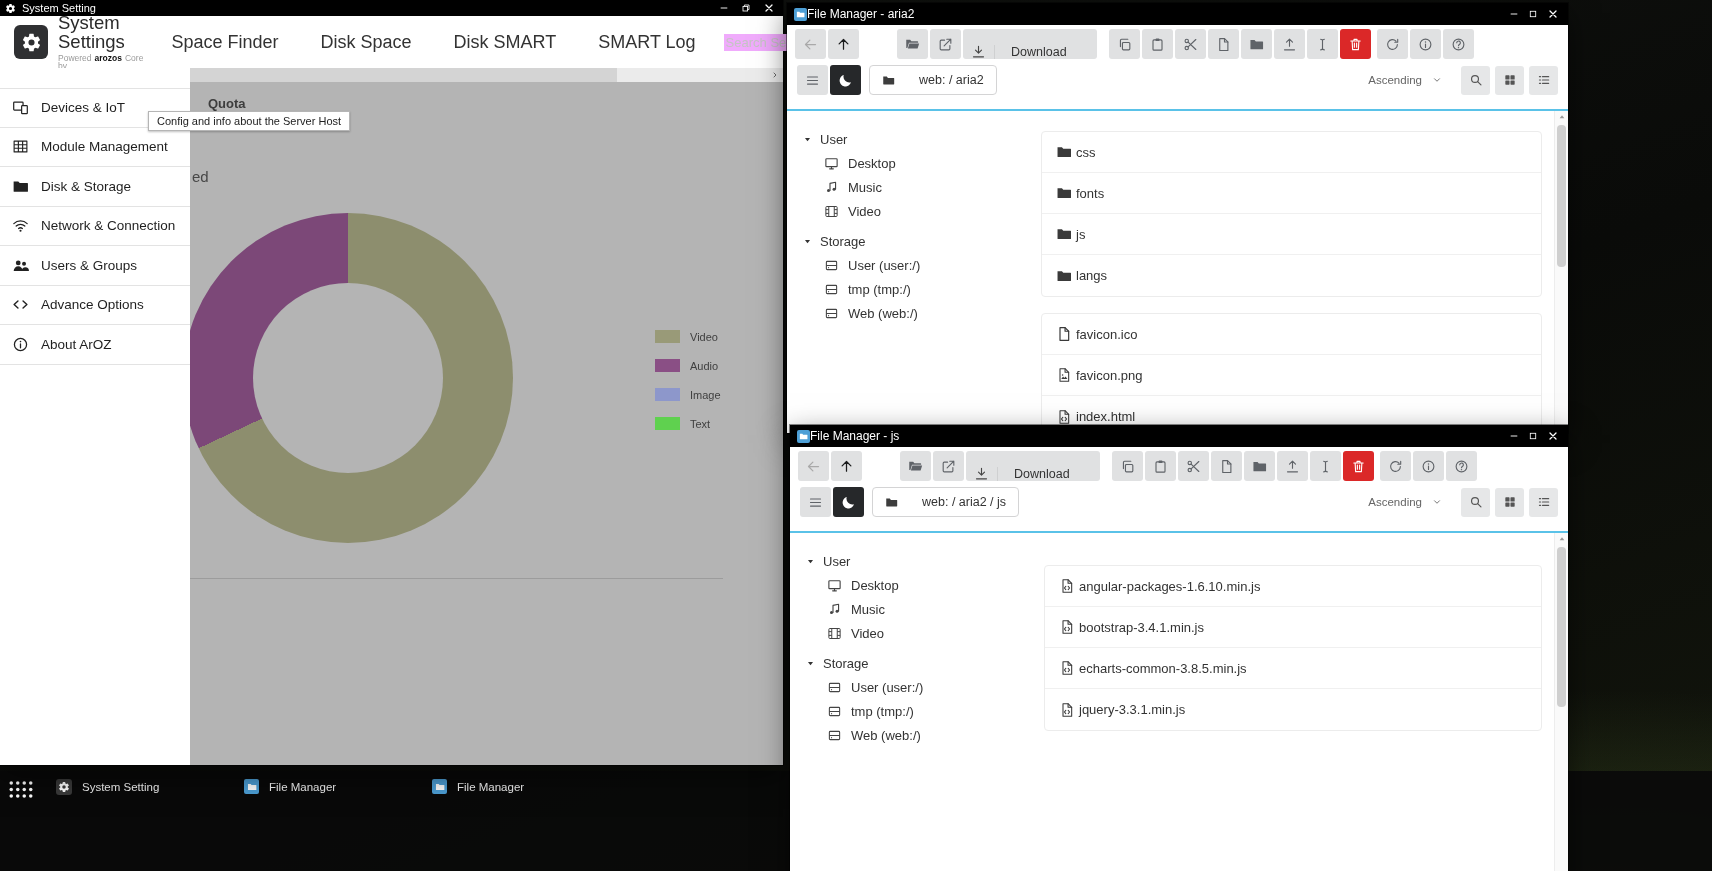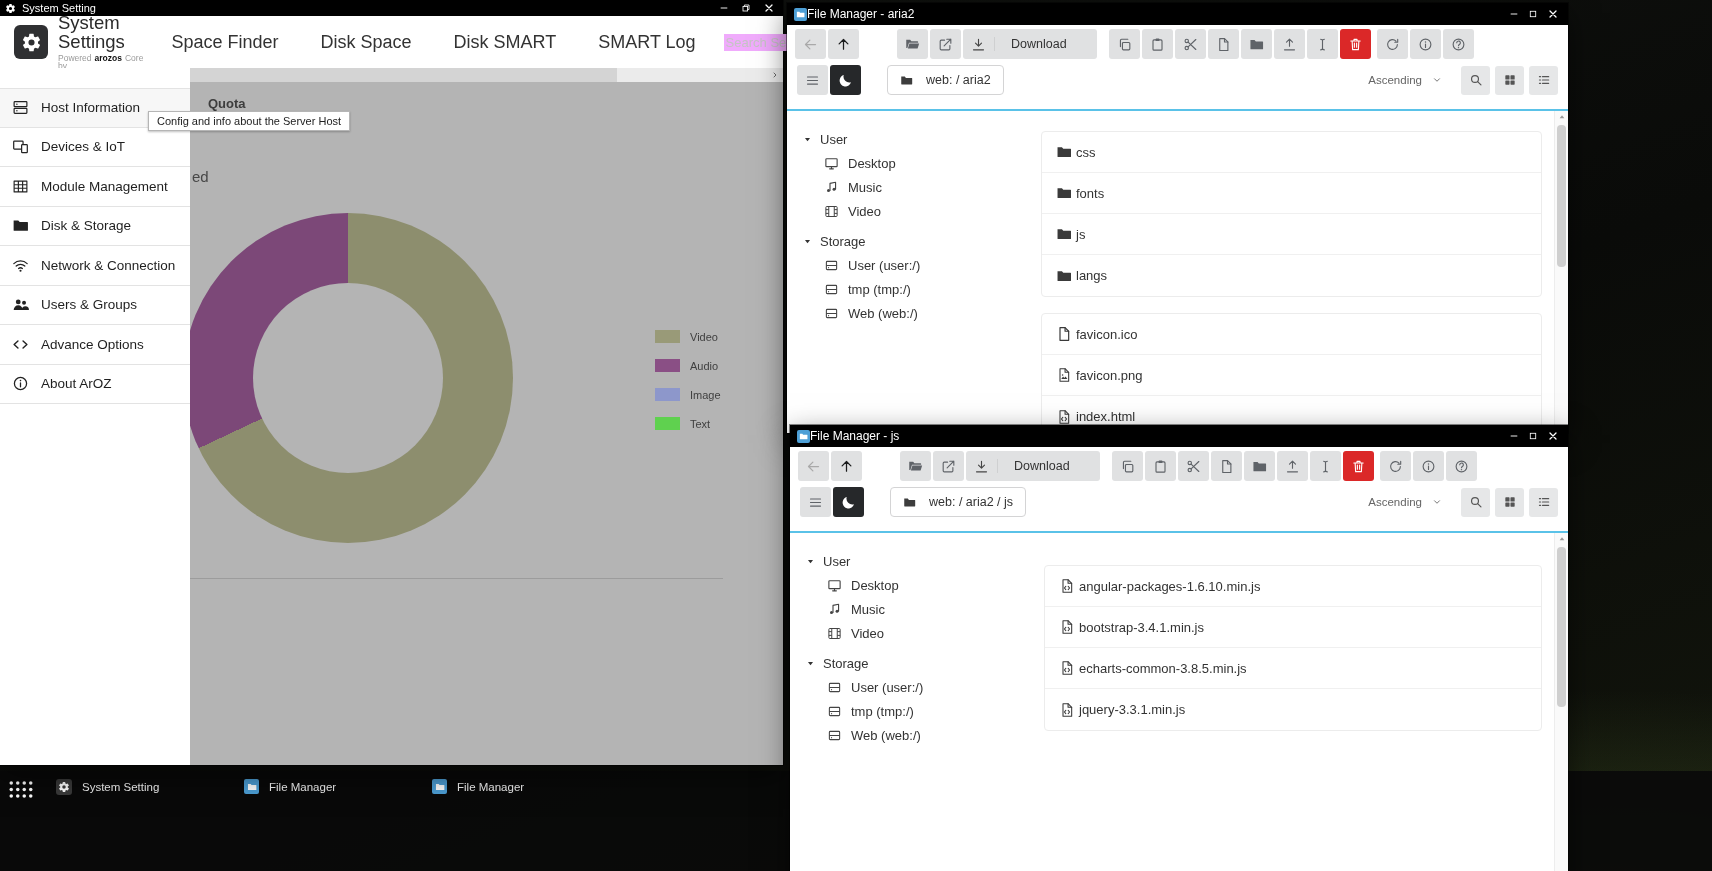--- a/index.html
+++ b/index.html
@@ -69,28 +69,28 @@
   .fm-ico svg{width:9px;height:9px;color:#fff;}
   .row1{display:flex;align-items:center;height:38px;box-sizing:border-box;padding:4px 8px;background:#fff;}
   .tbtn{width:31px;height:30px;border-radius:3px;background:#e0e1e2;color:#5f6368;display:flex;
     align-items:center;justify-content:center;margin-right:2px;flex:none;cursor:default;}
   .tbtn svg{width:15px;height:15px;}
   .tbtn.dark{color:#1b1c1d;}
   .tbtn.dim{color:#a9a9a9;}
   .tbtn.red{background:#db2828;color:#fff;}
   .tbtn.black{background:#26282a;color:#fff;}
   .g36{width:36px;flex:none;} .g10{width:10px;flex:none;} .g4{width:4px;flex:none;}
-  .dl{display:flex;align-items:center;background:#e0e1e2;border-radius:3px;height:30px;margin-right:2px;flex:none;}
+  .dl{display:flex;align-items:flex-end;background:#e0e1e2;border-radius:3px;height:30px;margin-right:2px;flex:none;}
   .dl .ic{width:31px;display:flex;align-items:center;justify-content:center;color:#454545;}
   .dl .ic svg{width:15px;height:15px;}
   .dl .lb{padding:0 30px 0 16px;font-size:12.5px;color:#333;border-left:1px solid #cfd0d1;
     display:flex;align-items:center;}
   .row2{display:flex;align-items:center;height:34px;box-sizing:border-box;padding:0 10px;background:#fff;}
-  .crumb{display:flex;align-items:center;gap:13px;border:1px solid #d4d4d5;border-radius:4px;height:30px;
-    box-sizing:border-box;padding:0 12px;font-size:12.5px;color:#333;margin-left:24px;background:#fff;}
+  .crumb{display:flex;align-items:center;gap:24px;border:1px solid #d4d4d5;border-radius:4px;height:30px;
+    box-sizing:border-box;padding:0 12px;font-size:12.5px;color:#333;margin-left:6px;background:#fff;}
   .crumb svg{width:13px;height:13px;color:#3d3d3d;}
   .spacer{flex:1;}
   .sort{display:flex;align-items:center;gap:10px;font-size:11.5px;color:#666;margin-right:14px;}
   .sort svg{width:10px;height:10px;color:#777;}
   .vbtn{width:29px;height:29px;border-radius:3px;background:#e6e7e8;color:#555;display:flex;
     align-items:center;justify-content:center;margin-left:5px;flex:none;}
   .vbtn svg{width:14px;height:14px;}
   .sep{height:12px;background:#fff;}
   .blueline{height:2px;background:#5ac2e8;}
   .fm-body{display:flex;position:relative;background:#fff;overflow:hidden;}
@@ -394,28 +394,20 @@
         <span class="tab">Space Finder</span>
         <span class="tab">Disk Space</span>
         <span class="tab">Disk SMART</span>
         <span class="tab">SMART Log</span>
       </span>
       <input class="search" placeholder="Search Settings..." style="">
       <span class="frag">O</span>
     </div>
     <div class="ss-main">
       <div class="ss-side">
-        <div class="ss-item hov">
-            <span class="sic">
-              <svg>
-                <use href="#i-server"></use>
-              </svg>
-            </span>
-            <span>Host Information</span>
-          </div>
         <div class="ss-item">
             <span class="sic">
               <svg>
                 <use href="#i-devices"></use>
               </svg>
             </span>
             <span>Devices &amp; IoT</span>
           </div>
         <div class="ss-item">
             <span class="sic">

